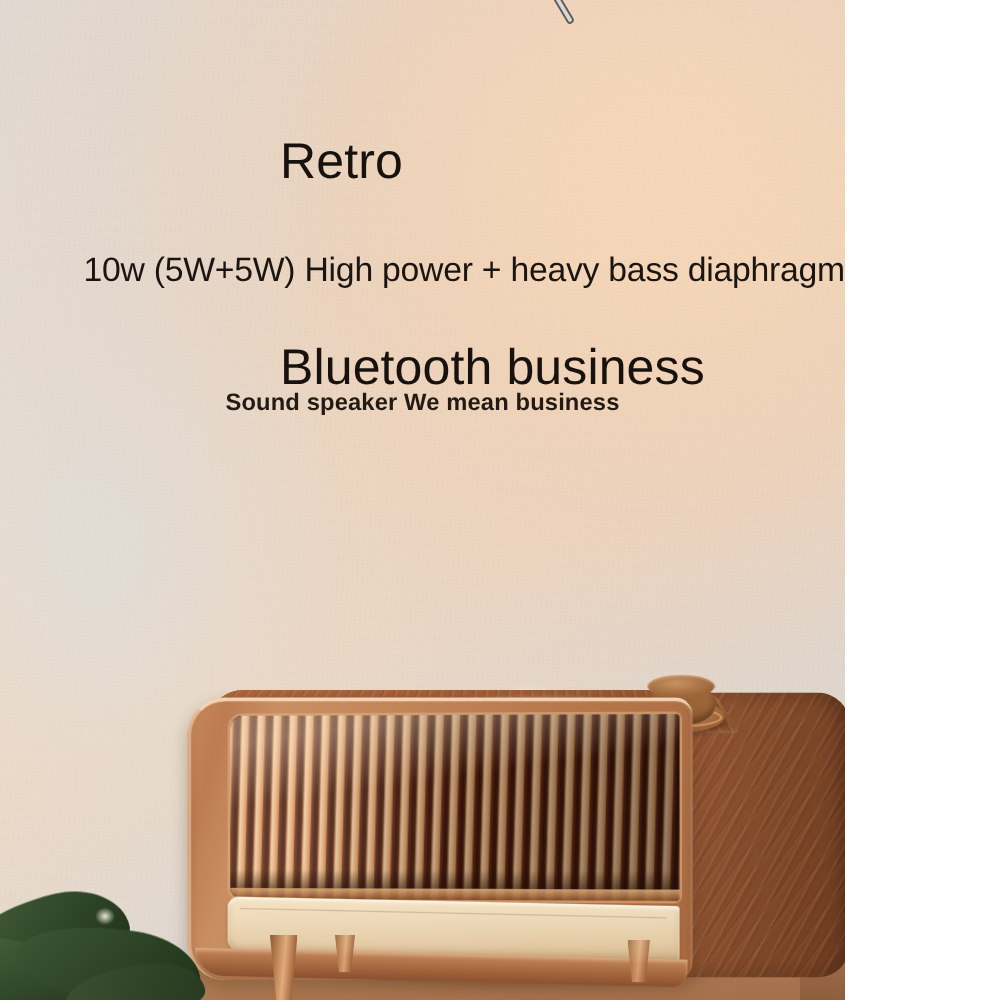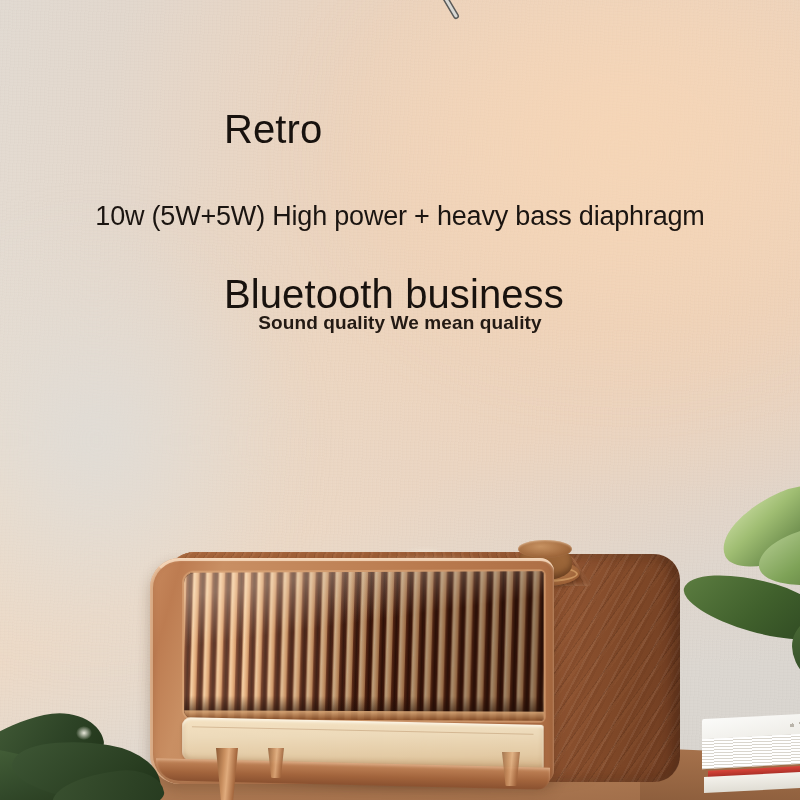--- a/index.html
+++ b/index.html
@@ -7,21 +7,21 @@
     margin: 0;
     padding: 0;
     background: #ffffff;
   }
   body {
     font-family: "Liberation Sans", sans-serif;
   }
 
   #stage {
     position: relative;
-    width: 800px;
+    width: 676px;
     height: 800px;
     overflow: hidden;
     background: #e5e5e5;
   }
 
   
   .wall {
     position: absolute;
     inset: 0;
     background:
@@ -65,21 +65,21 @@
     white-space: pre;
   }
   .headline .hl {
     display: block;
   }
 
   .subline-1 {
     position: absolute;
     left: 0; right: 0;
     top: 199px;
-    text-align: center;
+    text-align: right;
     color: #1b1511;
     font-size: 27px;
     line-height: 34px;
     font-weight: 400;
     letter-spacing: -.2px;
   }
   .subline-2 {
     position: absolute;
     left: 0; right: 0;
     top: 310px;
@@ -525,21 +525,21 @@
     <div class="wall-warm"></div>
     <div class="wall-cool-left"></div>
   </div>
 
   <div class="headline">
     <span class="hl">Retro</span>
     <span class="hl">Bluetooth business</span>
   </div>
 
   <div class="subline-1">10w (5W+5W) High power + heavy bass diaphragm</div>
-  <div class="subline-2">Sound quality We mean quality</div>
+  <div class="subline-2">Sound speaker We mean business</div>
 
   <div class="table-top"></div>
   <div class="table-edge-hi"></div>
   <div class="table-right"></div>
 
   <div class="plant-right">
     <div class="leafR r1"></div>
     <div class="leafR-dark"></div>
     <div class="leafR r2"></div>
     <div class="leafR r3"></div>

